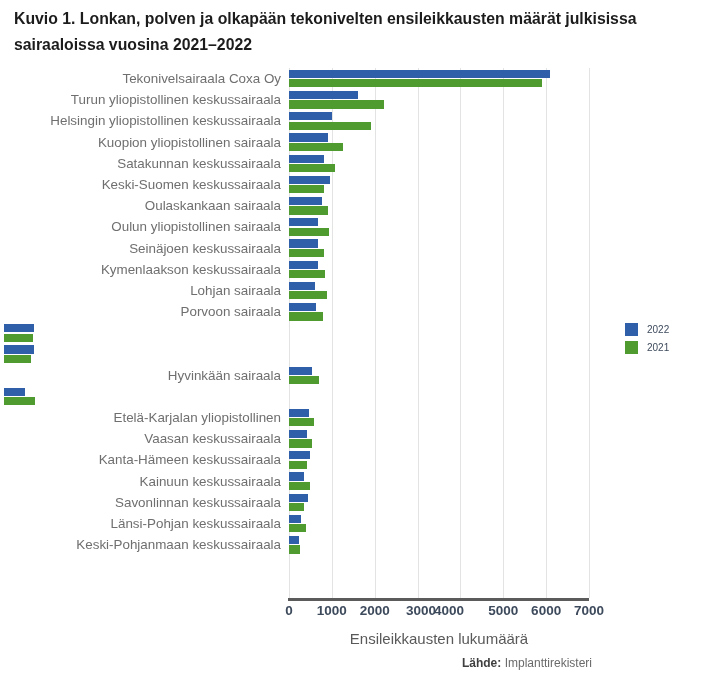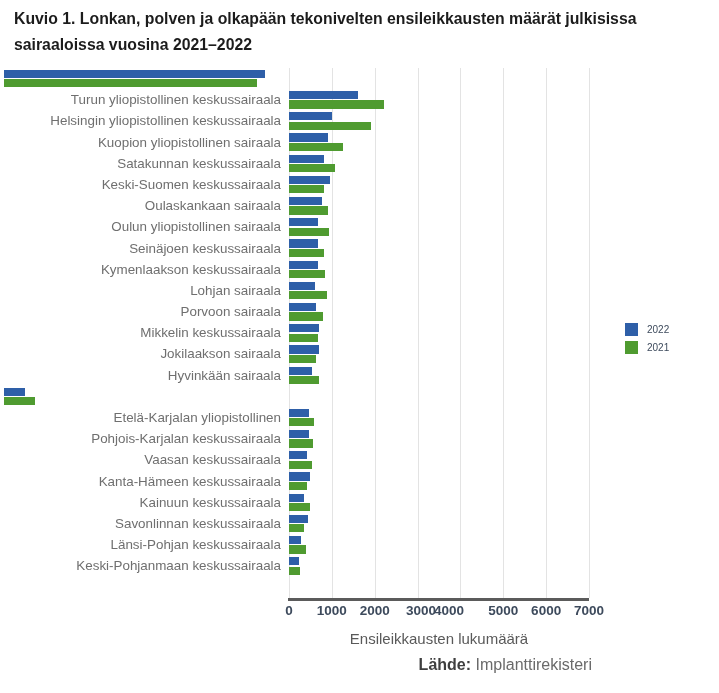--- a/index.html
+++ b/index.html
@@ -36,21 +36,21 @@
   .xlabel{
     position:absolute;left:289px;top:630px;width:300px;
     text-align:center;font-size:15px;color:#595959;
   }
   .legend{position:absolute;left:625px;top:320px;}
   .legend-item{display:flex;align-items:center;height:18px;}
   .swatch{width:13px;height:13px;margin-right:9px;flex:0 0 auto;}
   .legend-text{font-size:10px;color:#3d4a5c;}
   .source{
     position:absolute;right:127px;top:656px;
-    font-size:16px;color:#6a6a6a;white-space:nowrap;
+    font-size:12px;color:#6a6a6a;white-space:nowrap;
   }
   .source b{color:#3f3f3f;font-weight:700;}
 </style>
 </head>
 <body>
 
 <div class="title">Kuvio 1. Lonkan, polven ja olkapään tekonivelten ensileikkausten määrät julkisissa sairaaloissa vuosina 2021–2022</div>
 
 <div class="chart">
   <div class="plot-bg">
@@ -58,20 +58,21 @@
       <div class="gridline" style="left: 42.8571px;"></div>
       <div class="gridline" style="left: 85.7143px;"></div>
       <div class="gridline" style="left: 128.571px;"></div>
       <div class="gridline" style="left: 171.429px;"></div>
       <div class="gridline" style="left: 214.286px;"></div>
       <div class="gridline" style="left: 257.143px;"></div>
       <div class="gridline" style="left: 300px;"></div>
     </div>
   <div class="rows">
       <div class="row">
+        <div class="cat-label">Tekonivelsairaala Coxa Oy</div>
         <div class="bar-cell">
           <div class="bar s0" style="width: 260.571px; background: rgb(46, 95, 168);"></div>
           <div class="bar s1" style="width: 253.286px; background: rgb(79, 155, 48);"></div>
         </div>
       </div>
       <div class="row">
         <div class="cat-label">Turun yliopistollinen keskussairaala</div>
         <div class="bar-cell">
           <div class="bar s0" style="width: 69.4286px; background: rgb(46, 95, 168);"></div>
           <div class="bar s1" style="width: 95.1429px; background: rgb(79, 155, 48);"></div>
@@ -141,28 +142,26 @@
         </div>
       </div>
       <div class="row">
         <div class="cat-label">Porvoon sairaala</div>
         <div class="bar-cell">
           <div class="bar s0" style="width: 27.4286px; background: rgb(46, 95, 168);"></div>
           <div class="bar s1" style="width: 34.2857px; background: rgb(79, 155, 48);"></div>
         </div>
       </div>
       <div class="row">
-        <div class="cat-label">Mikkelin keskussairaala</div>
         <div class="bar-cell">
           <div class="bar s0" style="width: 30.4286px; background: rgb(46, 95, 168);"></div>
           <div class="bar s1" style="width: 29.1429px; background: rgb(79, 155, 48);"></div>
         </div>
       </div>
       <div class="row">
-        <div class="cat-label">Jokilaakson sairaala</div>
         <div class="bar-cell">
           <div class="bar s0" style="width: 30px; background: rgb(46, 95, 168);"></div>
           <div class="bar s1" style="width: 27px; background: rgb(79, 155, 48);"></div>
         </div>
       </div>
       <div class="row">
         <div class="cat-label">Hyvinkään sairaala</div>
         <div class="bar-cell">
           <div class="bar s0" style="width: 22.7143px; background: rgb(46, 95, 168);"></div>
           <div class="bar s1" style="width: 30.4286px; background: rgb(79, 155, 48);"></div>
@@ -172,27 +171,20 @@
         <div class="bar-cell">
           <div class="bar s0" style="width: 20.5714px; background: rgb(46, 95, 168);"></div>
           <div class="bar s1" style="width: 30.8571px; background: rgb(79, 155, 48);"></div>
         </div>
       </div>
       <div class="row">
         <div class="cat-label">Etelä-Karjalan yliopistollinen</div>
         <div class="bar-cell">
           <div class="bar s0" style="width: 19.7143px; background: rgb(46, 95, 168);"></div>
           <div class="bar s1" style="width: 25.2857px; background: rgb(79, 155, 48);"></div>
-        </div>
-      </div>
-      <div class="row">
-        <div class="cat-label">Pohjois-Karjalan keskussairaala</div>
-        <div class="bar-cell">
-          <div class="bar s0" style="width: 19.7143px; background: rgb(46, 95, 168);"></div>
-          <div class="bar s1" style="width: 23.5714px; background: rgb(79, 155, 48);"></div>
         </div>
       </div>
       <div class="row">
         <div class="cat-label">Vaasan keskussairaala</div>
         <div class="bar-cell">
           <div class="bar s0" style="width: 18px; background: rgb(46, 95, 168);"></div>
           <div class="bar s1" style="width: 23.1429px; background: rgb(79, 155, 48);"></div>
         </div>
       </div>
       <div class="row">

